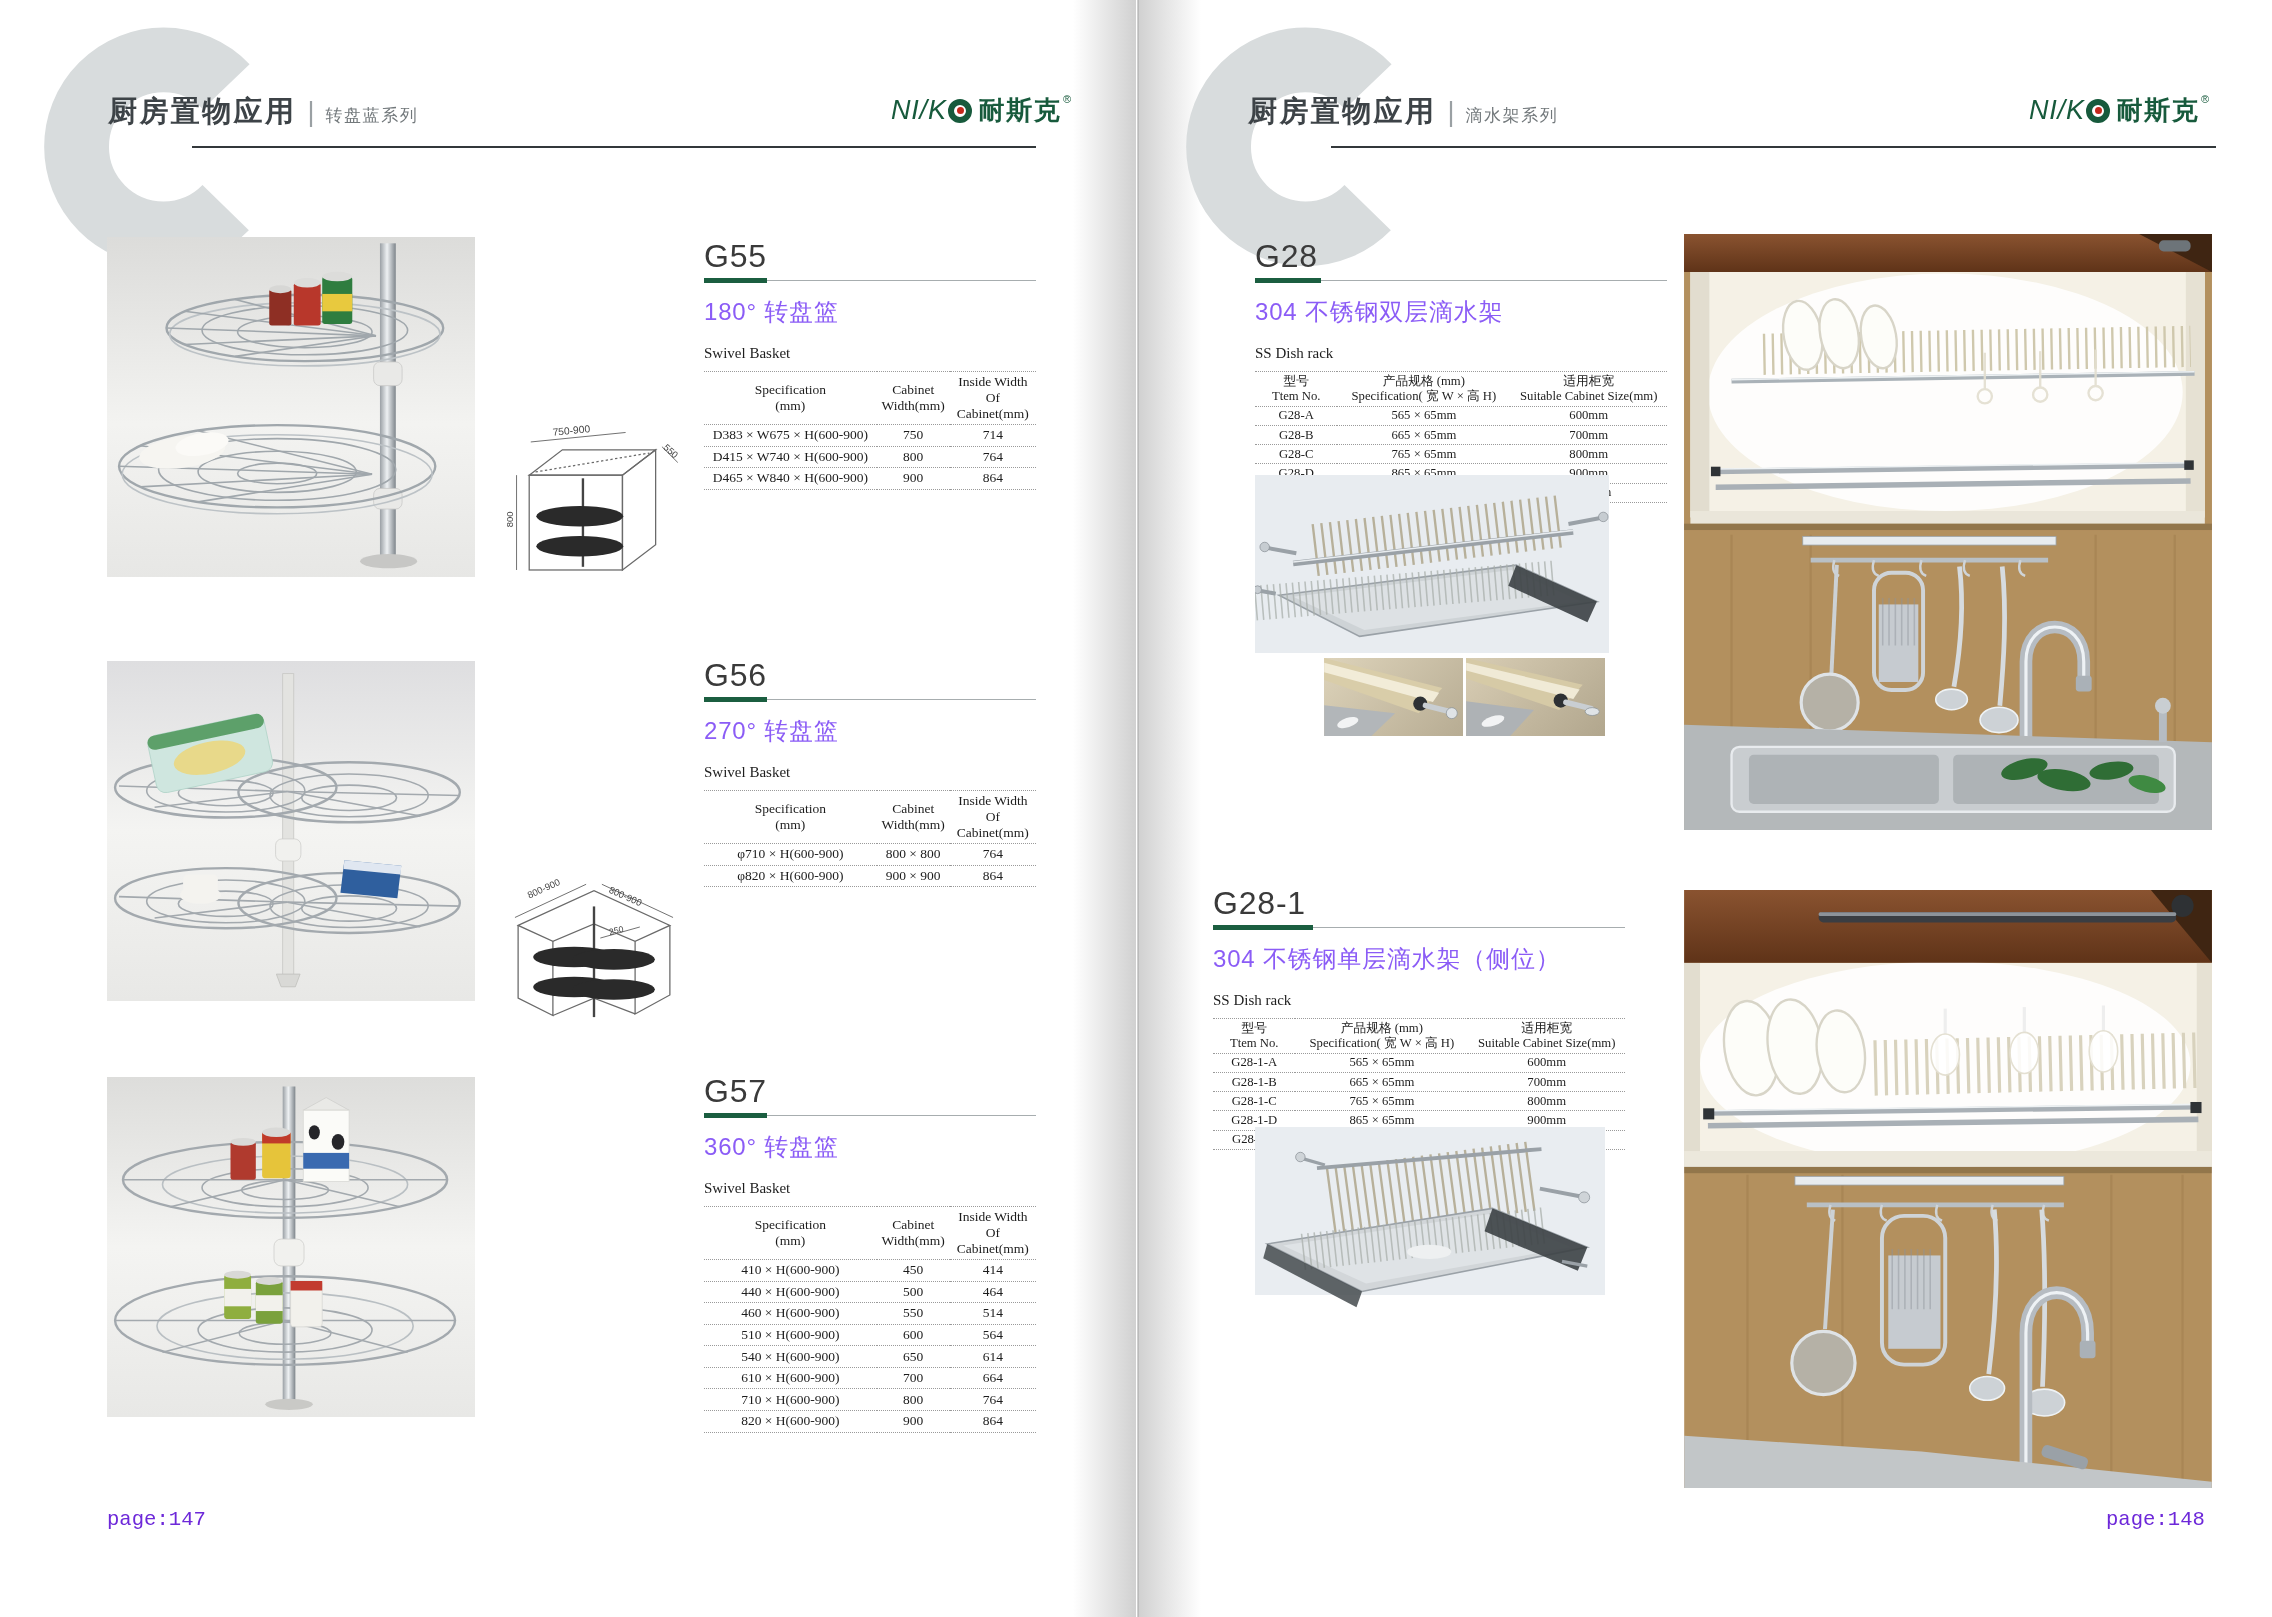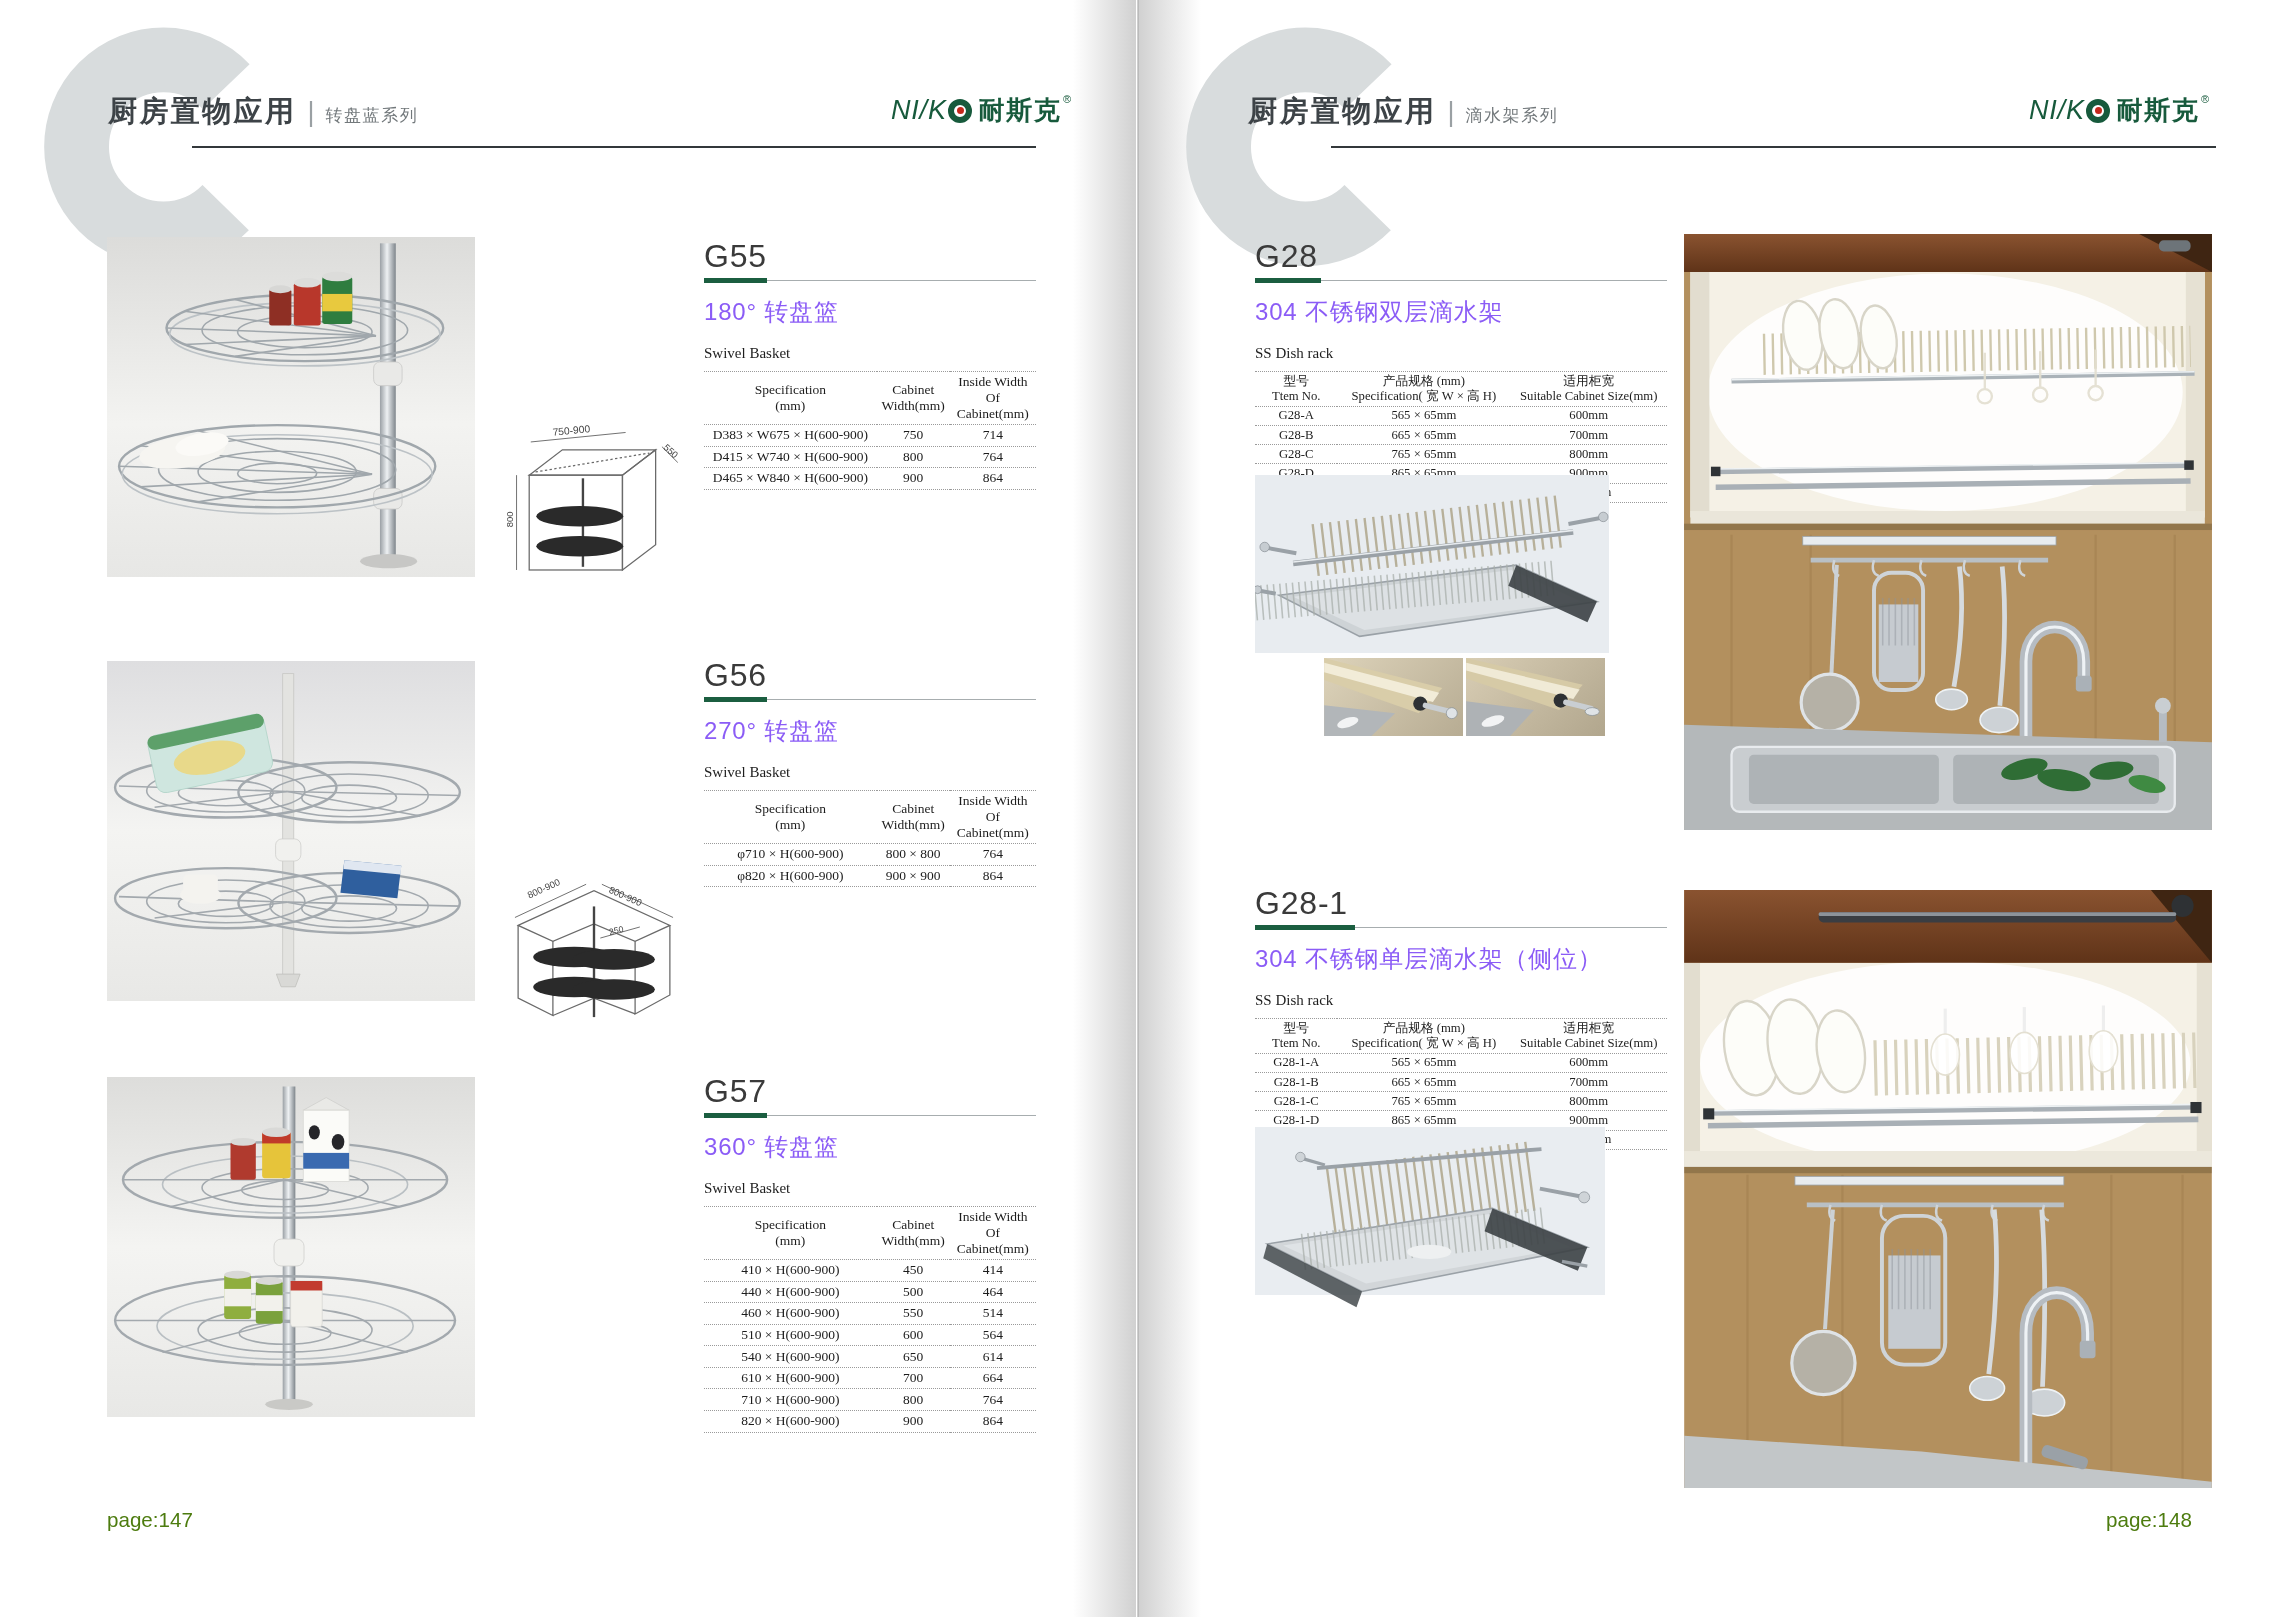--- a/index.html
+++ b/index.html
@@ -31,21 +31,21 @@
            font-family:"Liberation Serif",serif;color:#1c1c1c;text-align:center;}
   table.st th,table.st td{border-top:1.6px dotted #9a9a9a;font-weight:normal;padding:1.6px 0;}
   table.st tr:last-child td{border-bottom:1.6px dotted #9a9a9a;}
   table.st th div{line-height:1.2;}
   .lt th,.lt td{font-size:13.5px;}
   .lt td{height:17.4px;}
   .rt th,.rt td{font-size:12.7px;}
   .rt td{height:15px;}
   
   .photo{position:absolute;overflow:hidden;}
-  .pg-label{position:absolute;font-family:Liberation Sans, sans-serif;font-size:20.6px;color:#4d7c0f;}
+  .pg-label{position:absolute;font-family:Liberation Mono, monospace;font-size:20.6px;color:#6d28d9;}
   .fold-l{position:absolute;top:0;height:100%;background:linear-gradient(90deg,rgba(200,200,200,0) 0%,rgba(170,170,170,.55) 100%);}
   .fold-r{position:absolute;top:0;height:100%;background:linear-gradient(90deg,rgba(170,170,170,.55) 0%,rgba(200,200,200,0) 100%);}
   .fold-line{position:absolute;top:0;height:100%;width:1.6px;background:#cfcfcf;}
   svg text{font-family:"Liberation Sans",sans-serif;}
 </style>
 </head>
 <body>
 
 <svg class="cglyph" style="left:41px;top:22px" width="245" height="245" viewBox="0 0 310 310">
   <circle cx="155" cy="158" r="110" fill="none" stroke="#d8dcdd" stroke-width="82" stroke-dasharray="521 170" stroke-dashoffset="-85"></circle>
@@ -615,21 +615,21 @@
       <ellipse cx="430" cy="676" rx="30" ry="12" transform="rotate(-14 430 676)"></ellipse>
       <ellipse cx="480" cy="690" rx="34" ry="13" transform="rotate(10 480 690)"></ellipse>
       <ellipse cx="540" cy="678" rx="28" ry="11" transform="rotate(-8 540 678)"></ellipse>
       <ellipse cx="585" cy="695" rx="24" ry="10" transform="rotate(14 585 695)" fill="#3f8a42"></ellipse>
     </g>
     <rect x="600" y="600" width="10" height="42" fill="#b6bcc2"></rect>
       <circle cx="605" cy="596" r="10" fill="#c9ced2"></circle>
   </svg>
 </div>
 
-<div class="sec" style="left:1255px;top:887px;width:412px">
+<div class="sec" style="left:1213px;top:887px;width:412px">
   <div class="code">G28-1</div>
   <div class="rule">
       <span class="g" style="width:100px"></span>
       <span class="l"></span>
     </div>
   <div class="cn">304 不锈钢单层滴水架（侧位）</div>
   <div class="en">SS Dish rack</div>
   <table class="st rt">
     <colgroup>
         <col style="width:20%">

